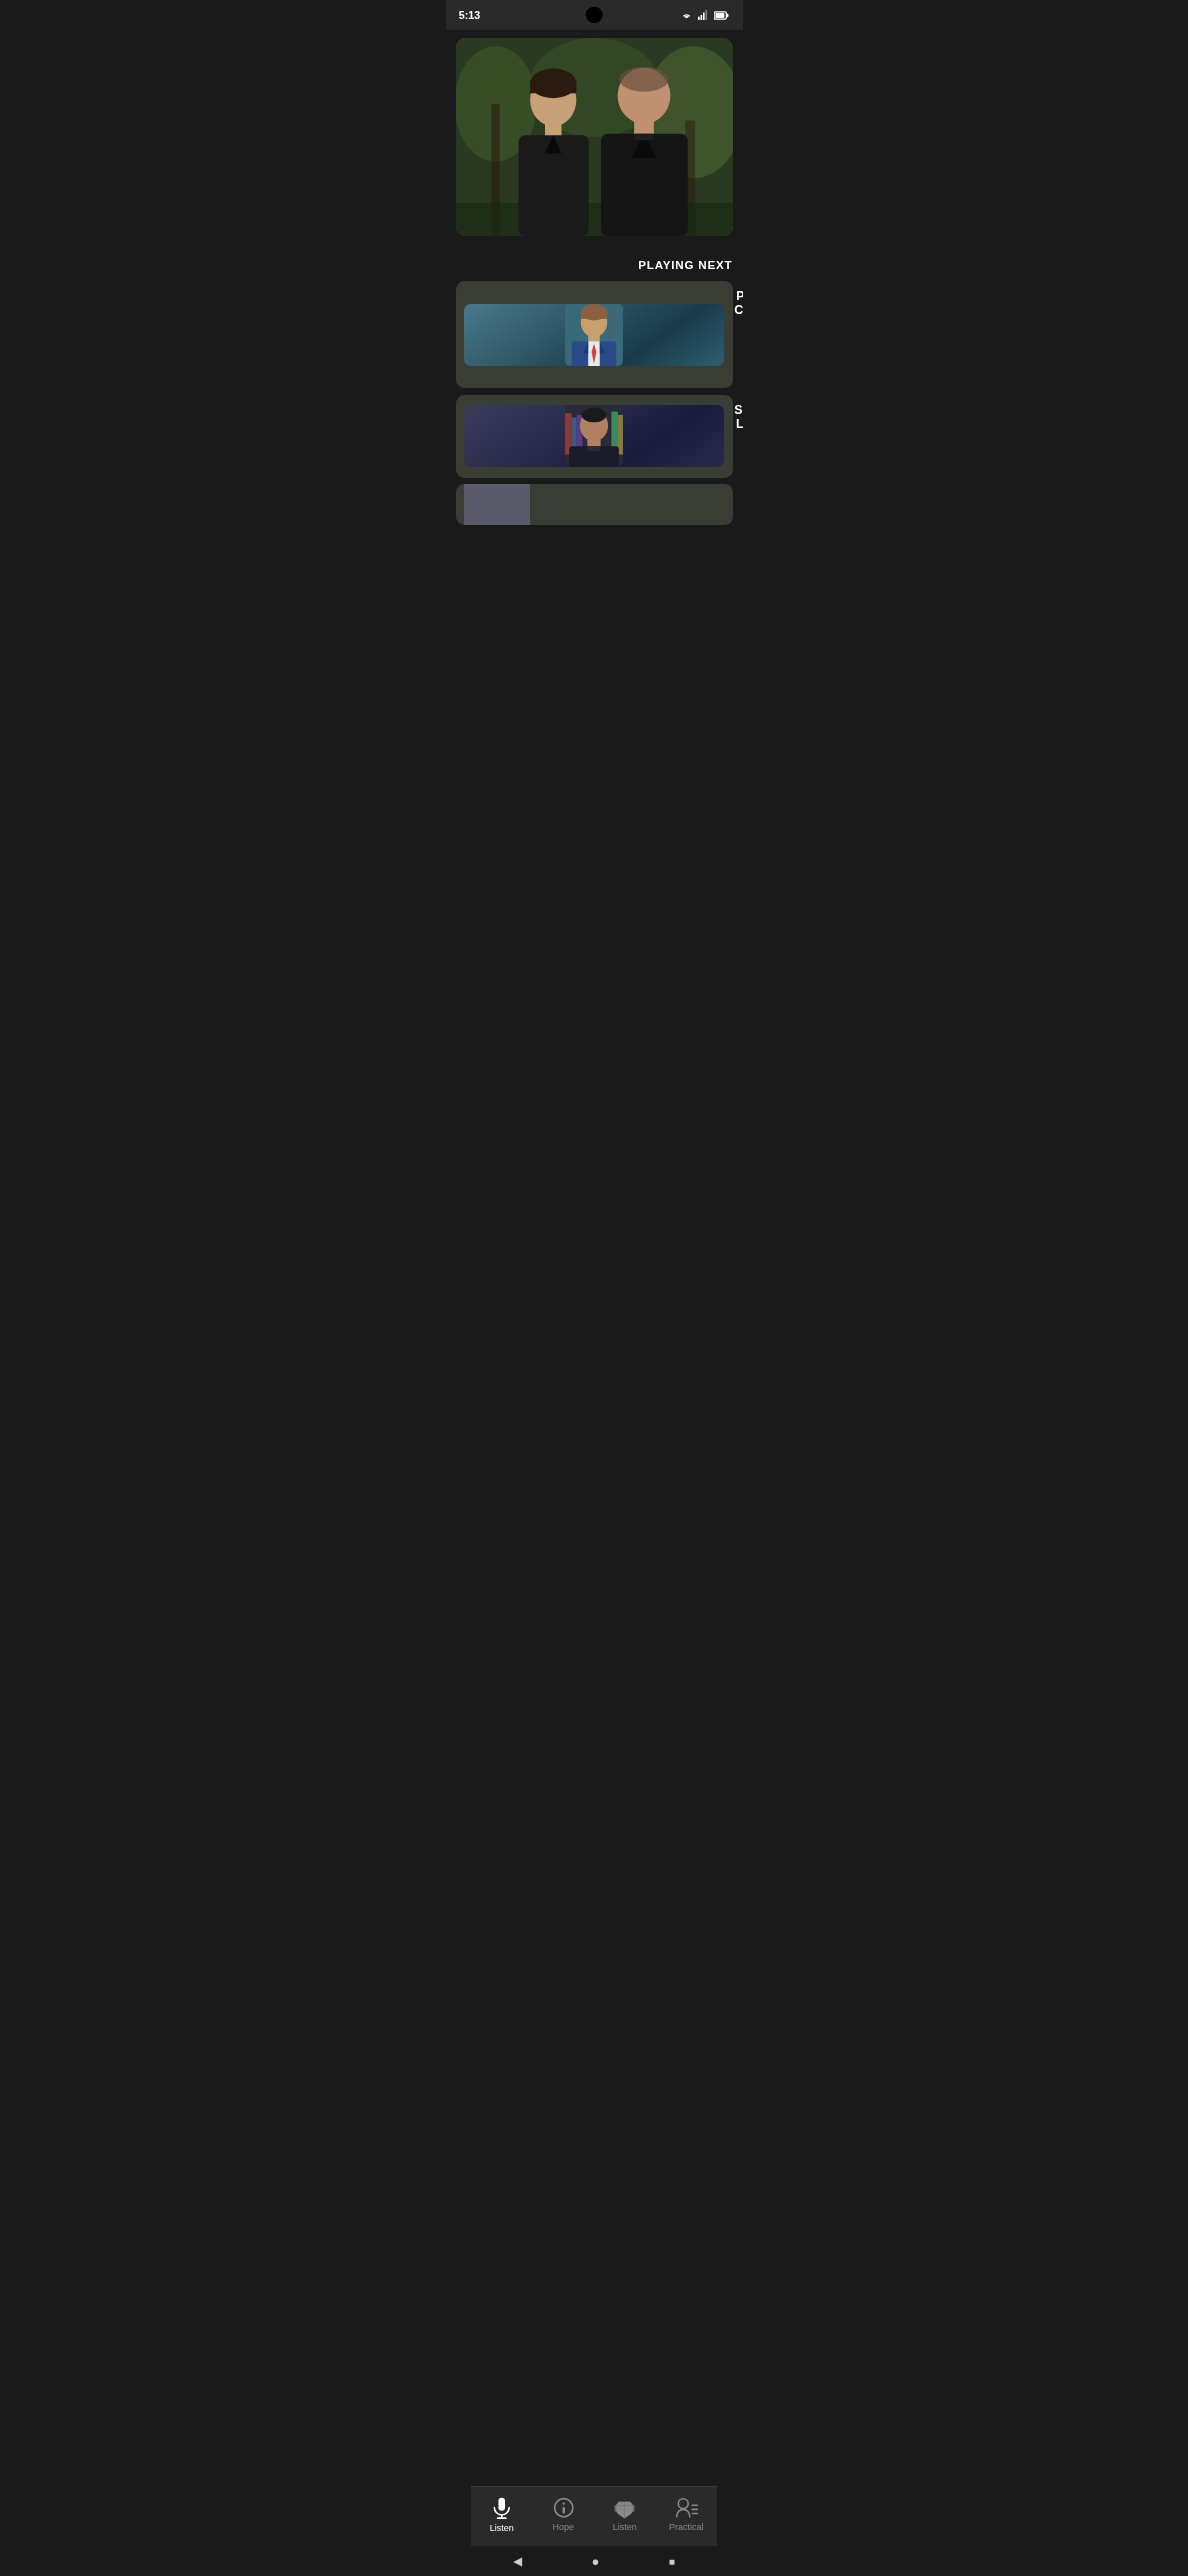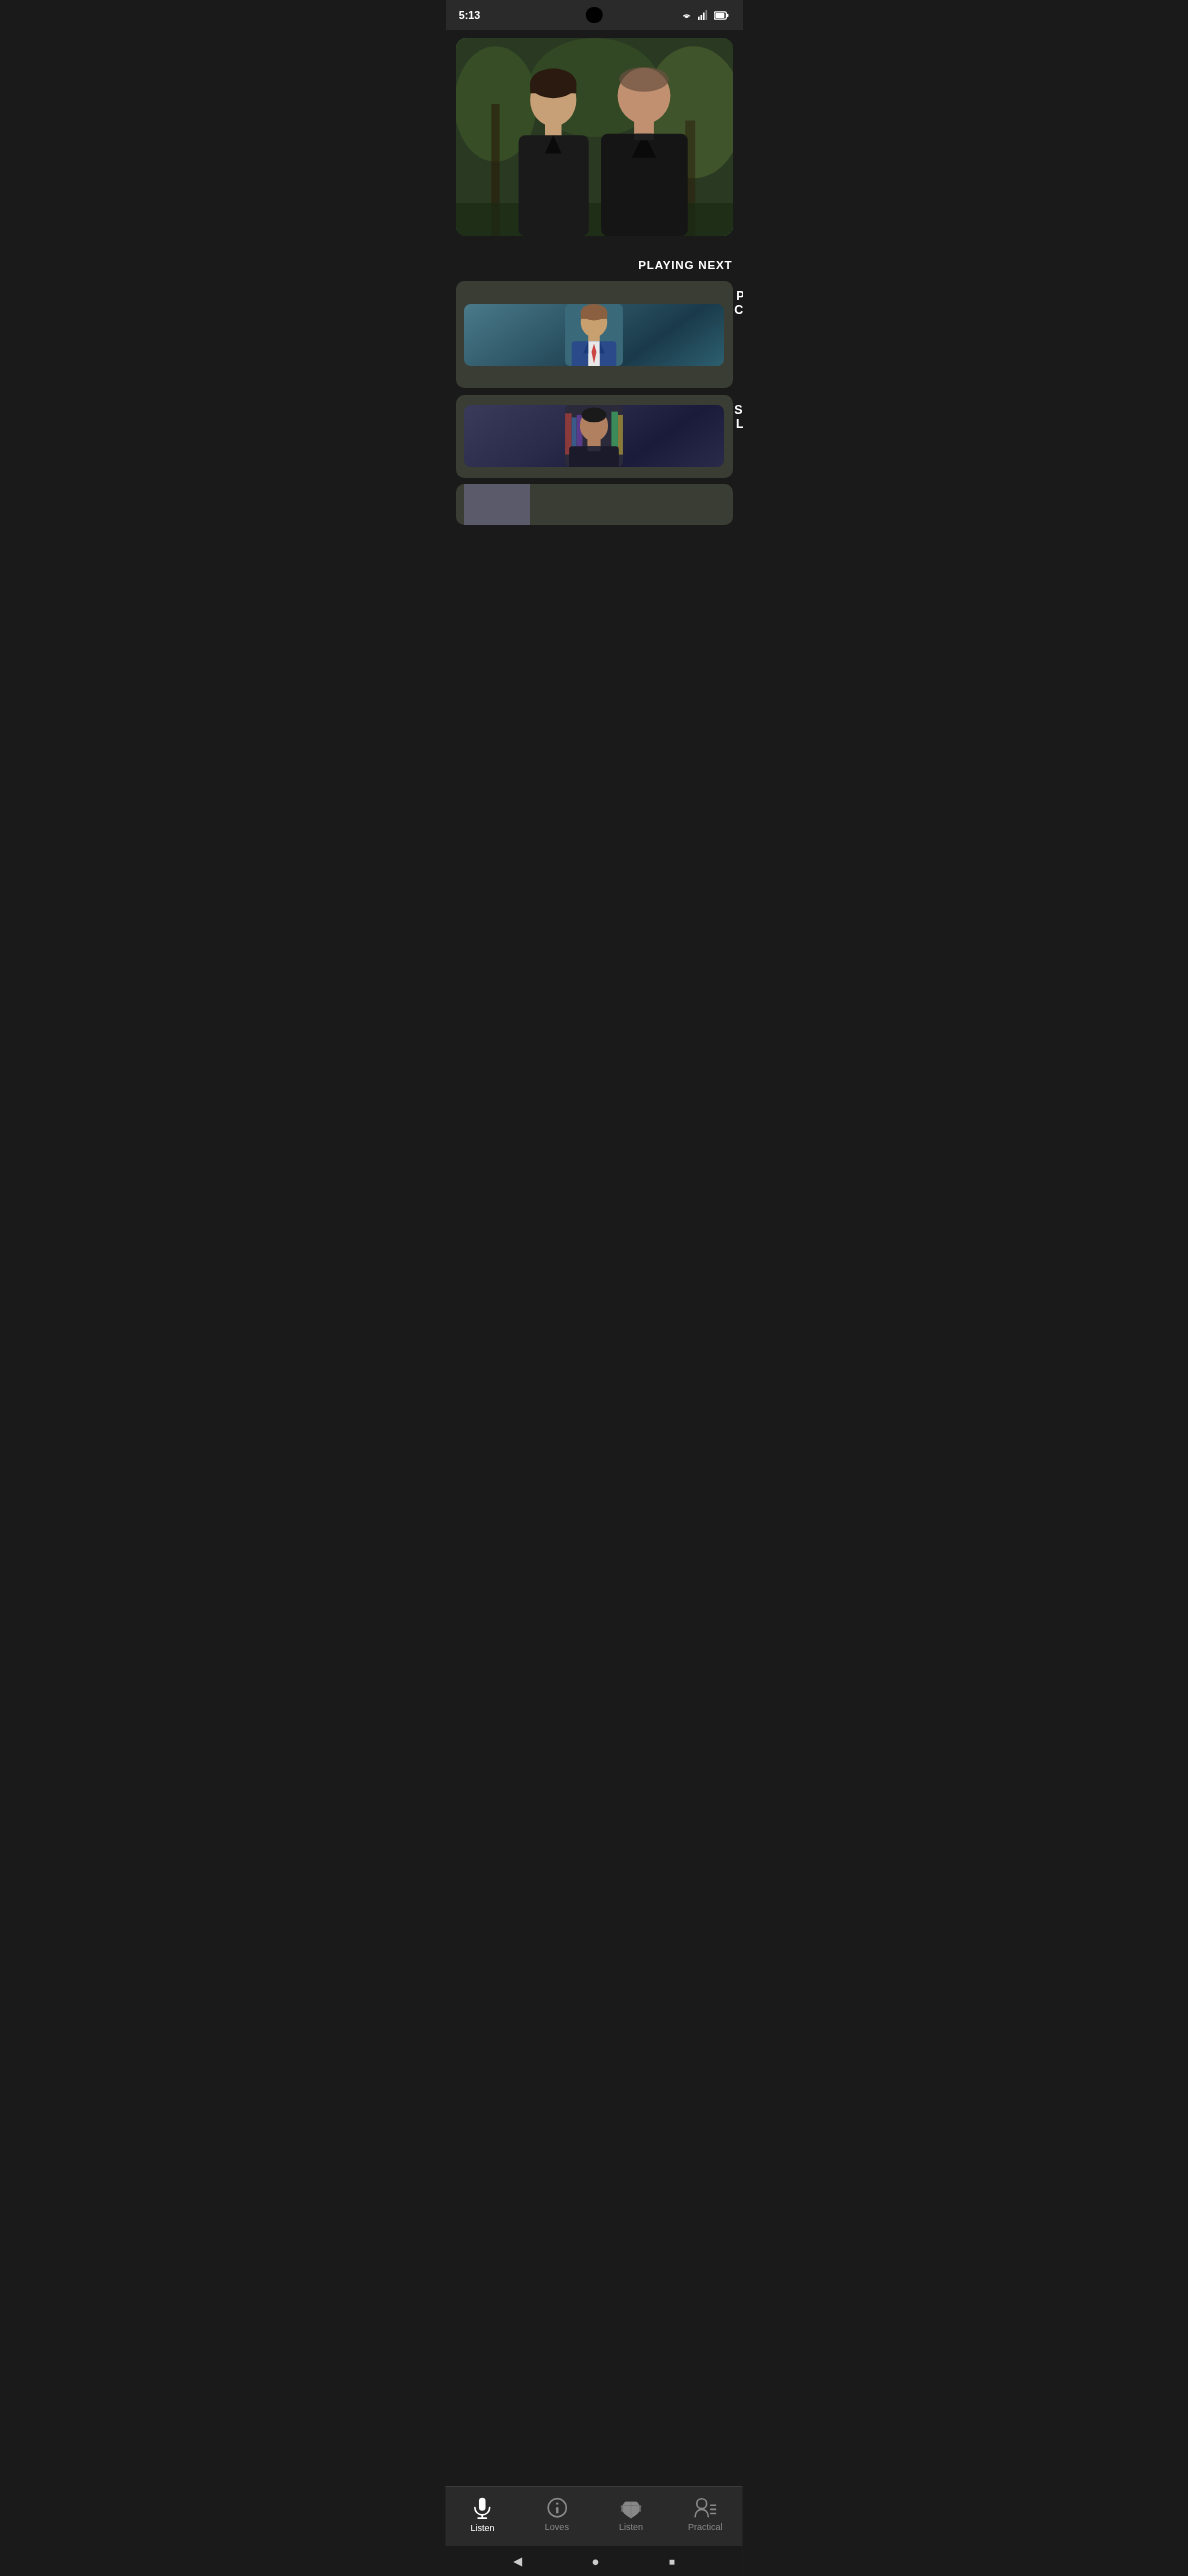--- a/index.html
+++ b/index.html
@@ -228,21 +228,21 @@
       background: #5a5a6a;
       flex-shrink: 0;
     }
 
     
     .bottom-nav {
       position: fixed;
       bottom: 0;
       left: 50%;
       transform: translateX(-50%);
-      width: 297px;
+      width: 246px;
       background: #2a2a2a;
       display: flex;
       align-items: center;
       justify-content: space-around;
       padding: 6.6px 0 10px;
       border-top: 0.8px solid #3a3a3a;
     }
 
     .nav-item {
       display: flex;
@@ -440,21 +440,21 @@
     </svg>
     <span class="nav-label active">Listen</span>
   </div>
 
   <div class="nav-item">
     <svg width="21.5" height="21.5" viewBox="0 0 26 26">
       <circle cx="13" cy="13" r="11" stroke="#888" stroke-width="2" fill="none"></circle>
       <circle cx="13" cy="8" r="1.5" fill="#888"></circle>
       <rect x="11.5" y="12" width="3" height="8" rx="1.5" fill="#888"></rect>
     </svg>
-    <span class="nav-label">Loves</span>
+    <span class="nav-label">Hope</span>
   </div>
 
   <div class="nav-item">
     <svg width="23" height="21.5" viewBox="0 0 28 26">
       <path d="M4 16 C4 20 8 22 14 26 C20 22 24 20 24 16 L24 10 L4 10 Z" fill="#888"></path>
       <path d="M4 10 L7 6 L21 6 L24 10" fill="#888" stroke="#888" stroke-width="1"></path>
       <line x1="14" y1="6" x2="14" y2="26" stroke="#666" stroke-width="1" opacity="0.5"></line>
 
       <path d="M2 13 C1 12 1 10 3 10 L6 10 L6 18 L2 18 Z" fill="#888" opacity="0.7"></path>
       <path d="M26 13 C27 12 27 10 25 10 L22 10 L22 18 L26 18 Z" fill="#888" opacity="0.7"></path>

